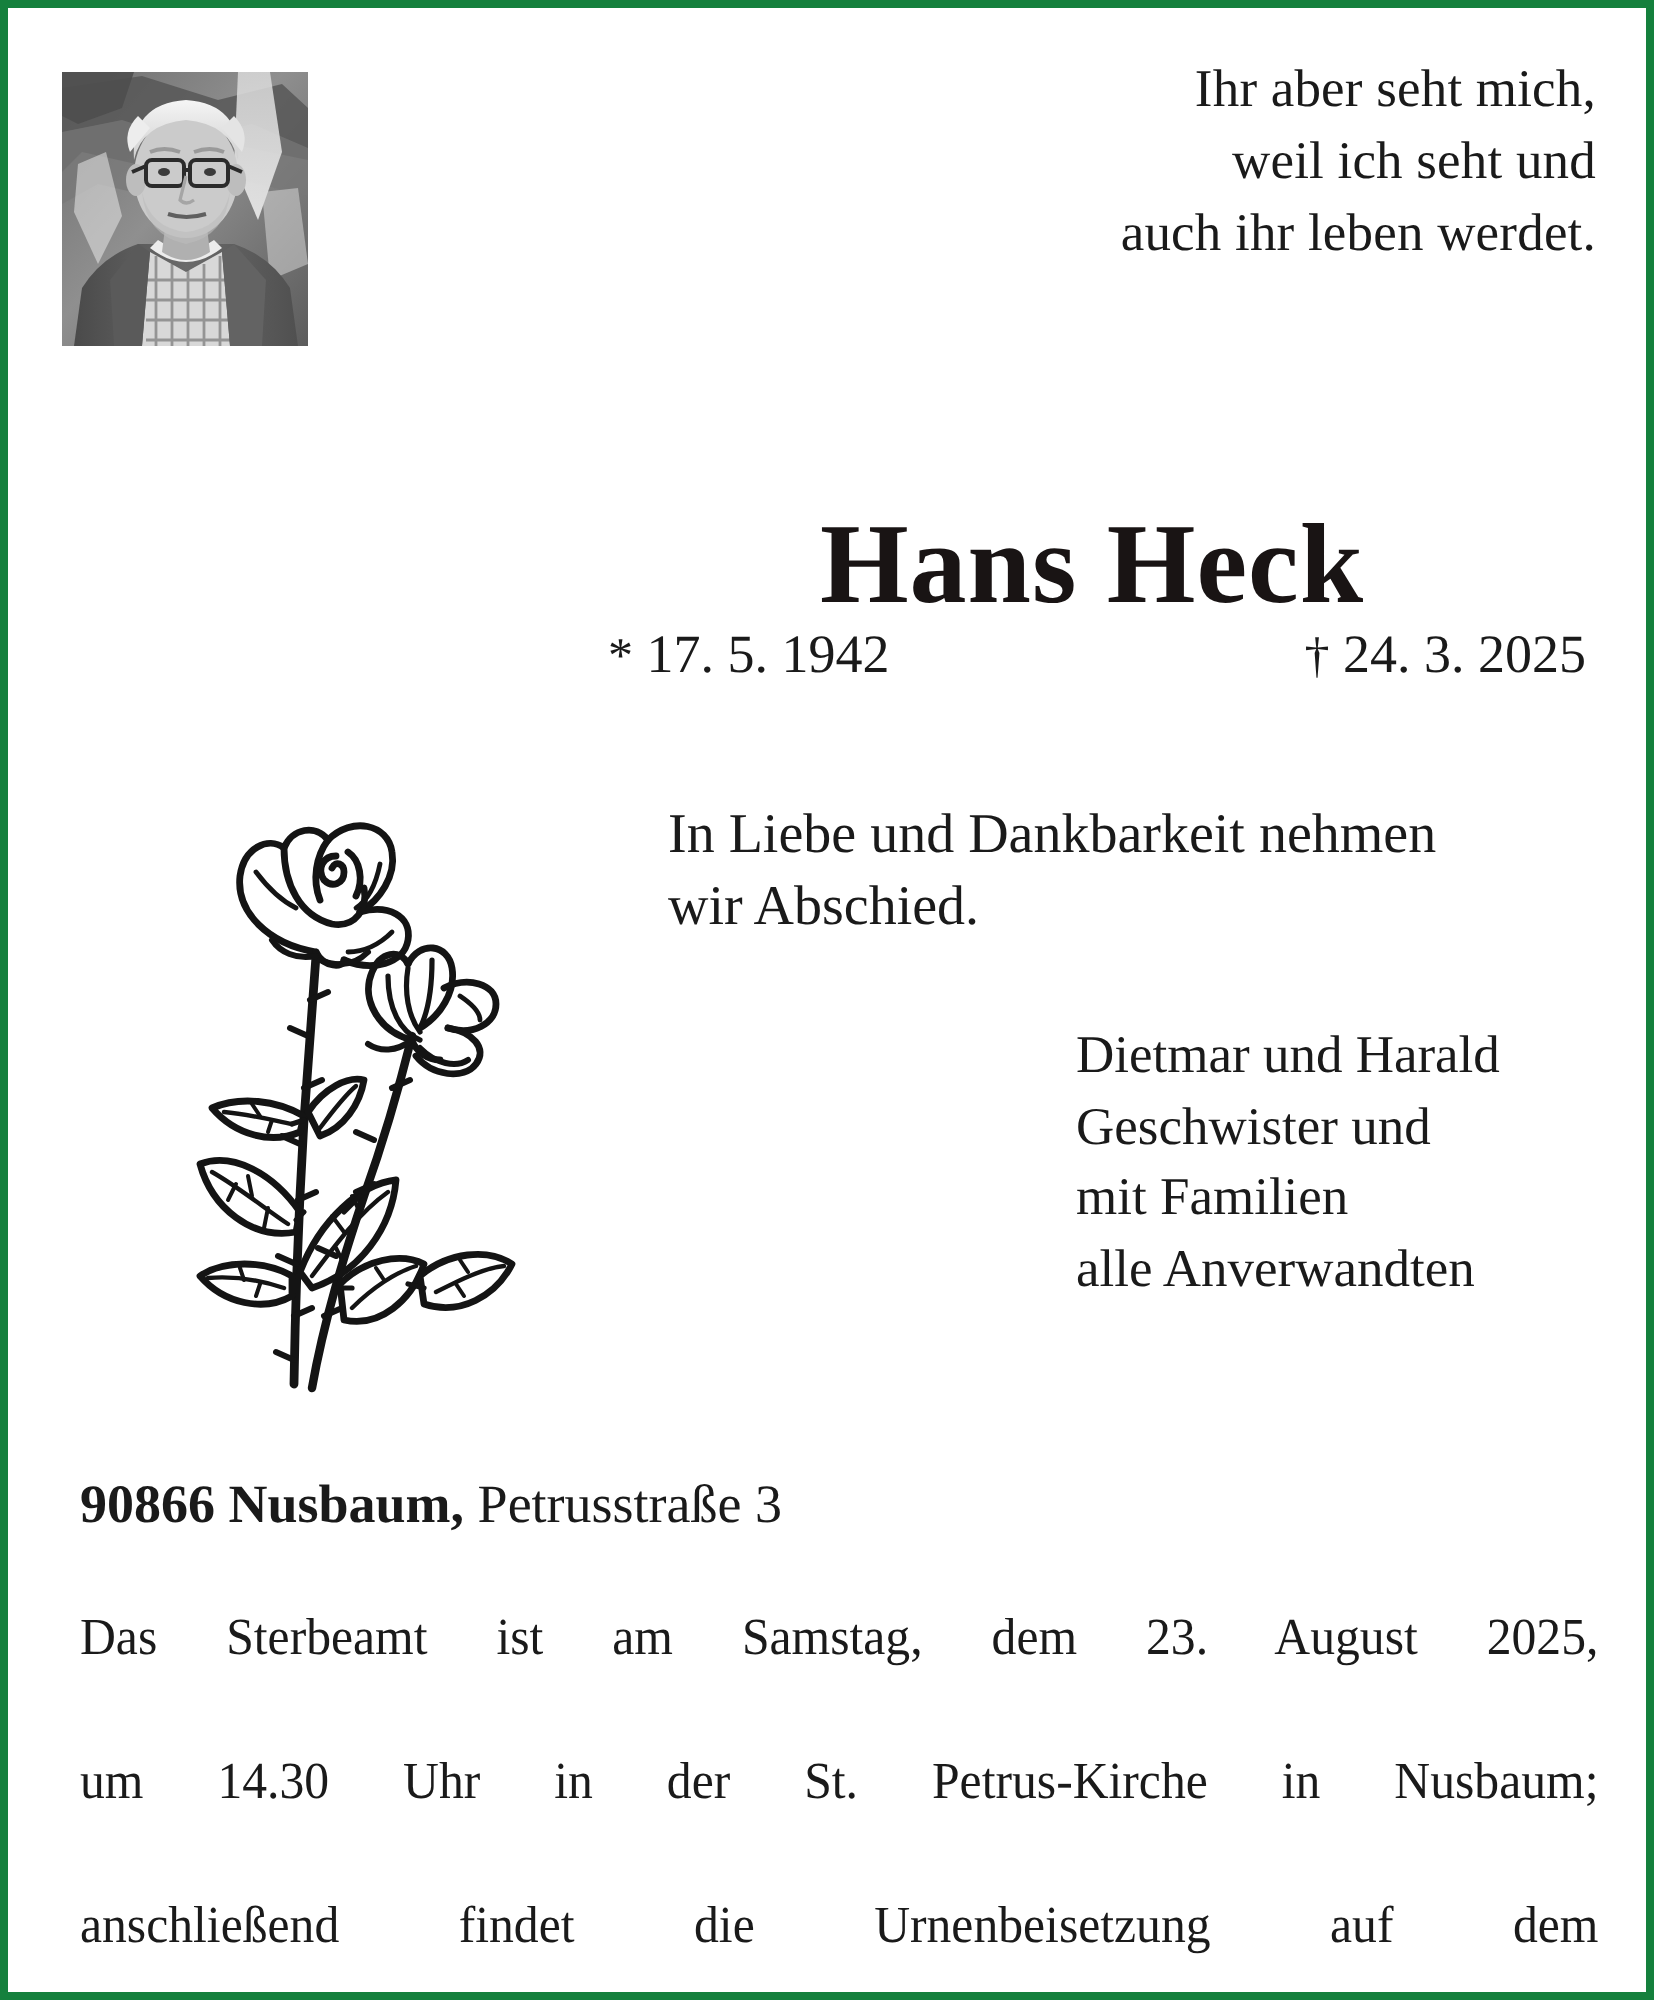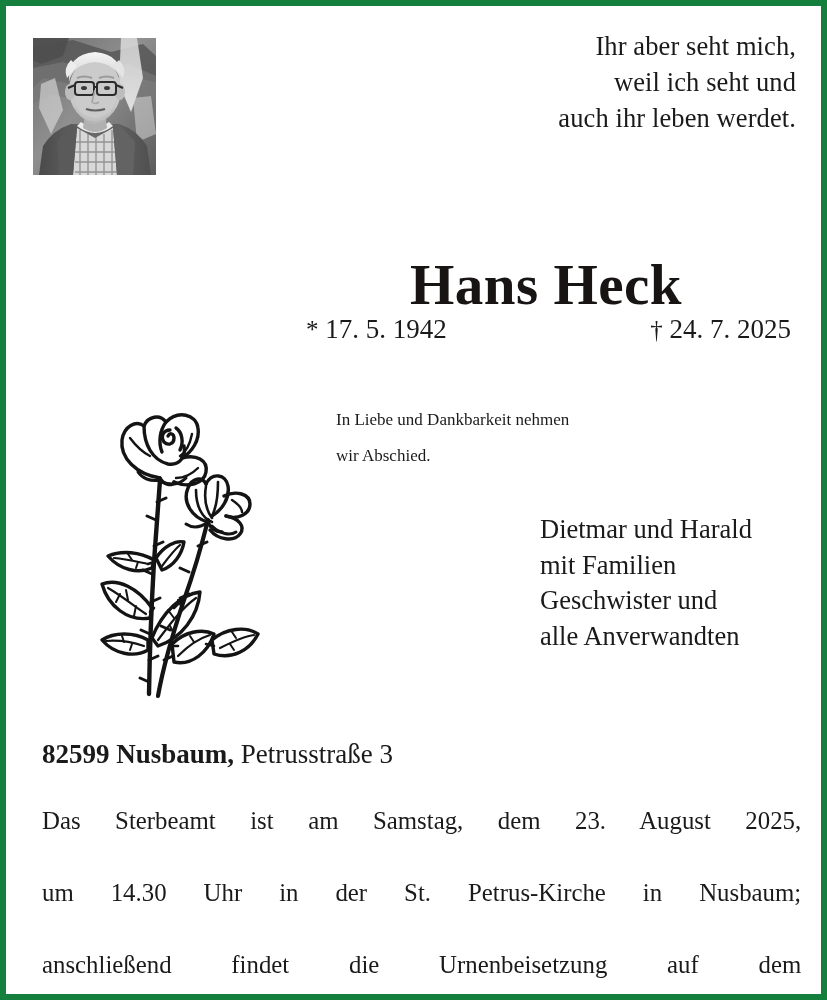--- a/index.html
+++ b/index.html
@@ -6,21 +6,21 @@
     margin: 0;
     padding: 0;
     background: #ffffff;
   }
   .notice {
     position: relative;
     width: 827px;
     height: 1000px;
     box-sizing: border-box;
     background: #ffffff;
-    border: 6px solid #15803d;
+    border: 4px solid #15803d;
     overflow: hidden;
     font-family: "Liberation Serif", "DejaVu Serif", serif;
     color: #1a1a1a;
   }
 
   
   .photo {
     position: absolute;
     left: 27px;
     top: 32px;
@@ -72,21 +72,21 @@
   }
   .dates .d { white-space: nowrap; text-align: center; }
   .sym { font-size: 25px; }
 
   
   .farewell {
     position: absolute;
     left: 330px;
     right: 25px;
     top: 396px;
-    font-size: 17px;
+    font-size: 28px;
     line-height: 36px;
     text-align: left;
   }
 
   
   .mourners {
     position: absolute;
     left: 518px;
     right: 25px;
     top: 506px;
@@ -239,32 +239,32 @@
   <div class="epigraph">
     <span>Ihr aber seht mich,</span><br>
     <span>weil ich seht und</span><br>
     <span>auch ihr leben werdet.</span>
   </div>
 
   <div class="name">Hans Heck</div>
 
   <div class="dates">
     <span class="d"><span class="sym">*</span> <span>17. 5. 1942</span></span>
-    <span class="d"><span class="sym">†</span> <span>24. 7. 2025</span></span>
+    <span class="d"><span class="sym">†</span> <span>24. 3. 2025</span></span>
   </div>
 
   <div class="farewell">
     <span>In Liebe und Dankbarkeit nehmen</span><br>
     <span>wir Abschied.</span>
   </div>
 
   <div class="mourners">
     <div>Dietmar und Harald</div>
+    <div>Geschwister und</div>
     <div>mit Familien</div>
-    <div>Geschwister und</div>
     <div>alle Anverwandten</div>
   </div>
 
   <div class="rose">
     <svg viewBox="0 0 175 312">
       <g fill="none" stroke="#141414" stroke-width="3.4" stroke-linecap="round" stroke-linejoin="round">
 
         <path d="M74 86 C72 112 70 140 68 168 C66 202 64 238 63 300" stroke-width="4.4"></path>
 
         <path d="M71 108 L80 104" stroke-width="3"></path>
@@ -359,21 +359,21 @@
         <path d="M68 168 L62 170" stroke-width="2.6"></path>
         <path d="M68 214 L64 218" stroke-width="2.6"></path>
         <path d="M96 206 L88 214" stroke-width="2.6"></path>
         <path d="M92 252 L84 252" stroke-width="2.6"></path>
         <path d="M128 252 L120 250" stroke-width="2.6"></path>
       </g>
     </svg>
   </div>
 
   <div class="address">
-    <b>82599 Nusbaum,</b>
+    <b>90866 Nusbaum,</b>
     <span>Petrusstraße 3</span>
   </div>
 
   <div class="details">
     <p class="just">Das Sterbeamt ist am Samstag, dem 23. August 2025,</p>
     <p class="just">um 14.30 Uhr in der St. Petrus-Kirche in Nusbaum;</p>
     <p class="just">anschließend findet die Urnenbeisetzung auf dem</p>
 
   </div>
 

